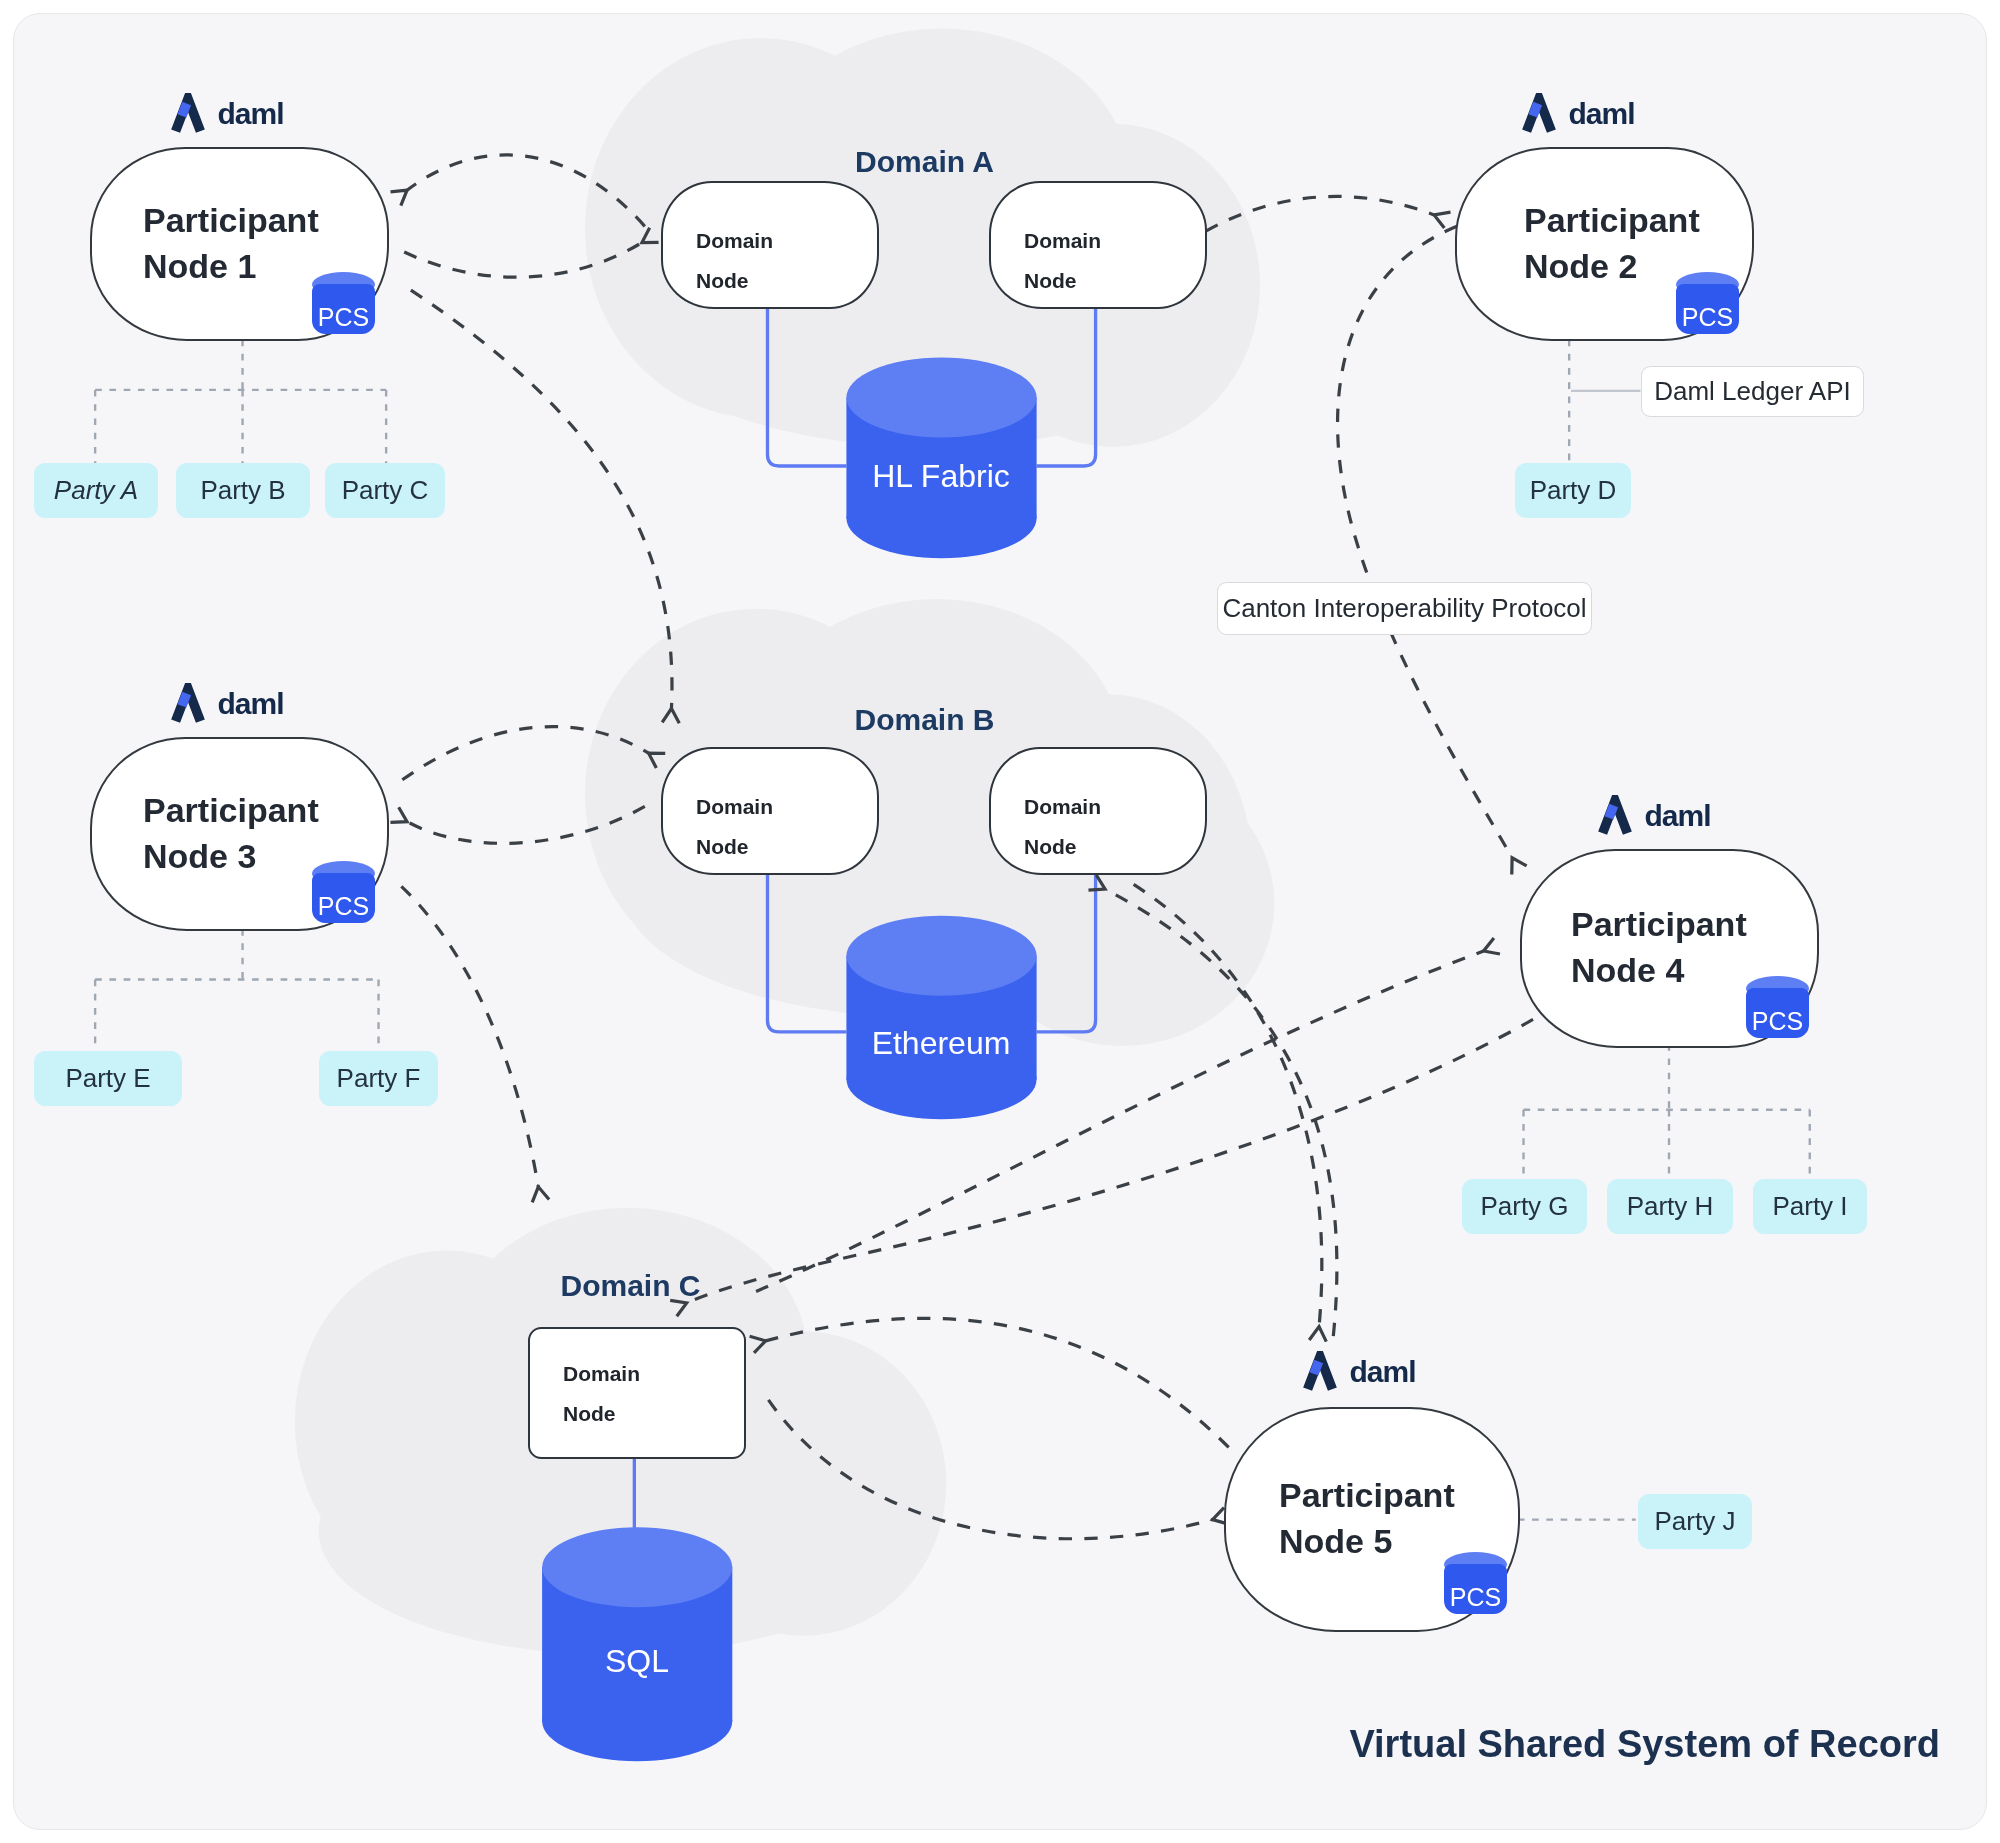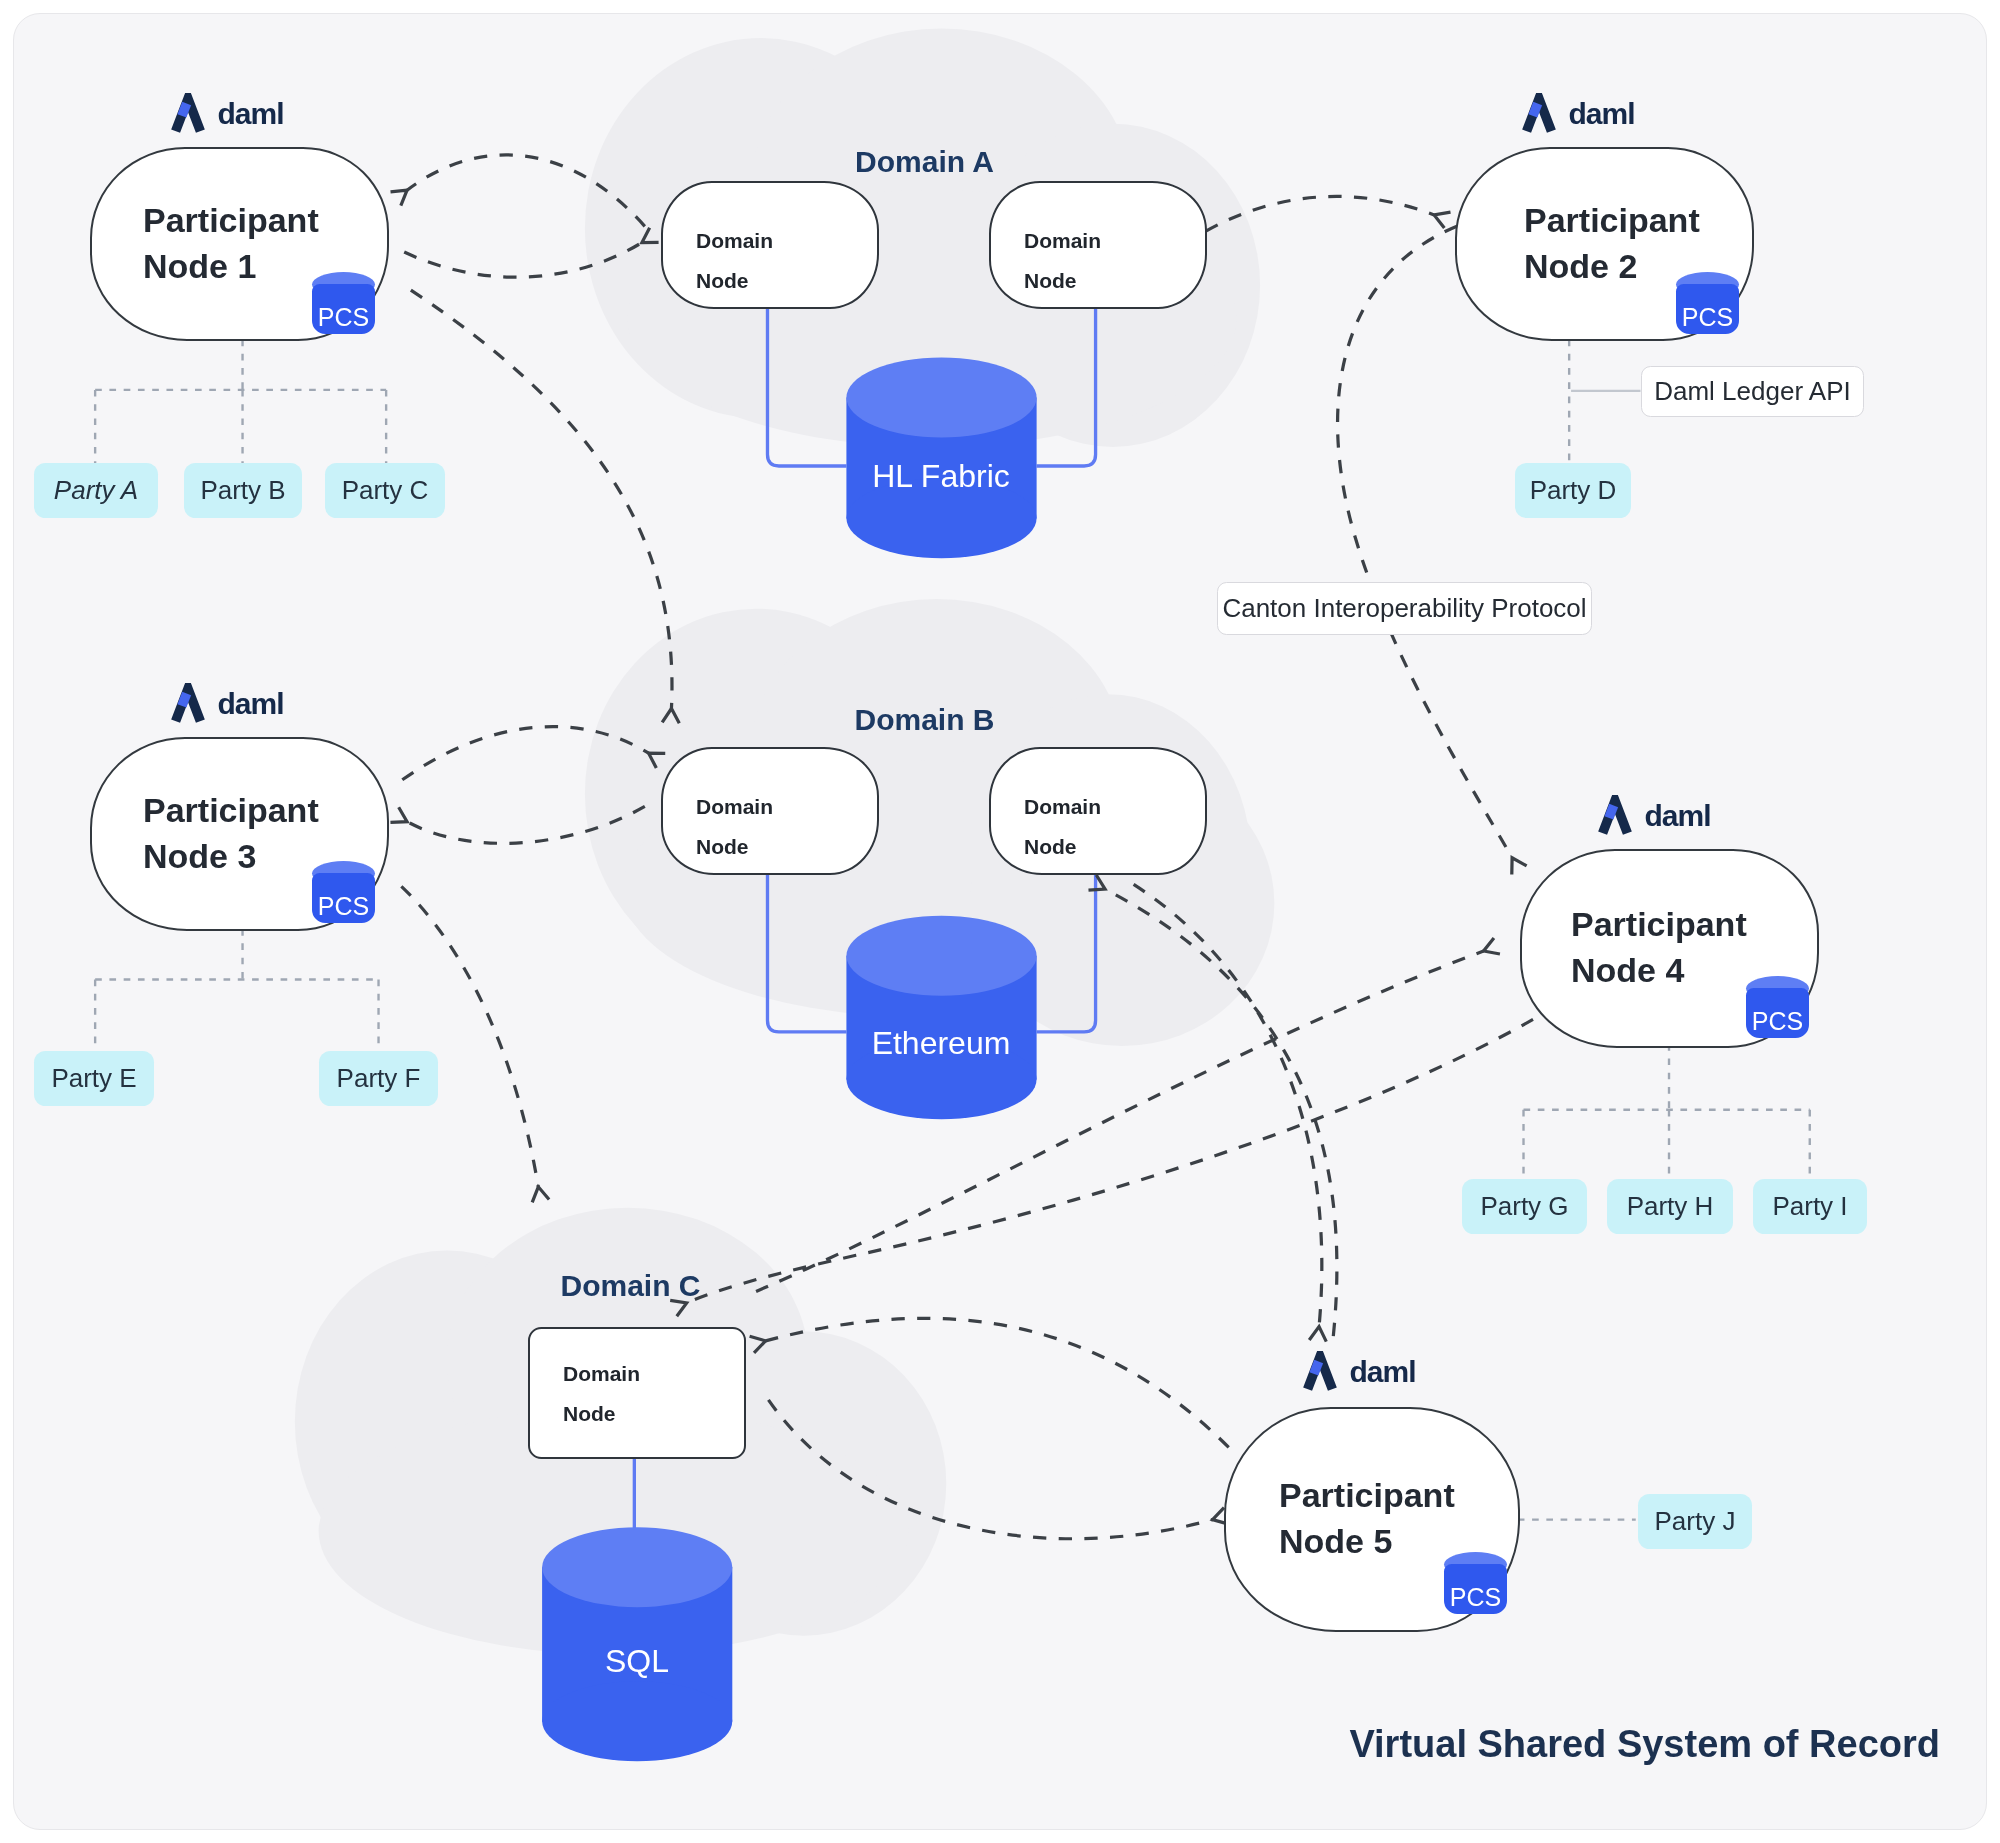--- a/index.html
+++ b/index.html
@@ -212,24 +212,24 @@
 
   <div class="pnode blob2" style="left:1224px;top:1407px;width:292px;height:221px;"></div>
   <div class="ntext" style="left:1279px;top:1472px;width:202px;">Participant Node 5</div>
   <div class="pcs" style="left:1444px;top:1552px;">
       <div class="top"></div>
       <div class="body"></div>
       <div class="lbl">PCS</div>
     </div>
 
   <div class="party" style="left:34px;top:463px;width:124px;font-style:italic;">Party A</div>
-  <div class="party" style="left:184px;top:463px;width:118px;">Party B</div>
+  <div class="party" style="left:176px;top:463px;width:134px;">Party B</div>
   <div class="party" style="left:325px;top:463px;width:120px;">Party C</div>
   <div class="party" style="left:1515px;top:463px;width:116px;">Party D</div>
-  <div class="party" style="left:34px;top:1051px;width:120px;">Party E</div>
+  <div class="party" style="left:34px;top:1051px;width:148px;">Party E</div>
   <div class="party" style="left:319px;top:1051px;width:119px;">Party F</div>
   <div class="party" style="left:1462px;top:1179px;width:125px;">Party G</div>
   <div class="party" style="left:1607px;top:1179px;width:126px;">Party H</div>
   <div class="party" style="left:1753px;top:1179px;width:114px;">Party I</div>
   <div class="party" style="left:1638px;top:1494px;width:114px;">Party J</div>
 
   <div class="label-box" style="left:1641px;top:366px;width:221px;height:49px;">Daml Ledger API</div>
   <div class="label-box" style="left:1217px;top:582px;width:373px;height:51px;">Canton Interoperability Protocol</div>
 
   <div class="footer">Virtual Shared System of Record</div>

